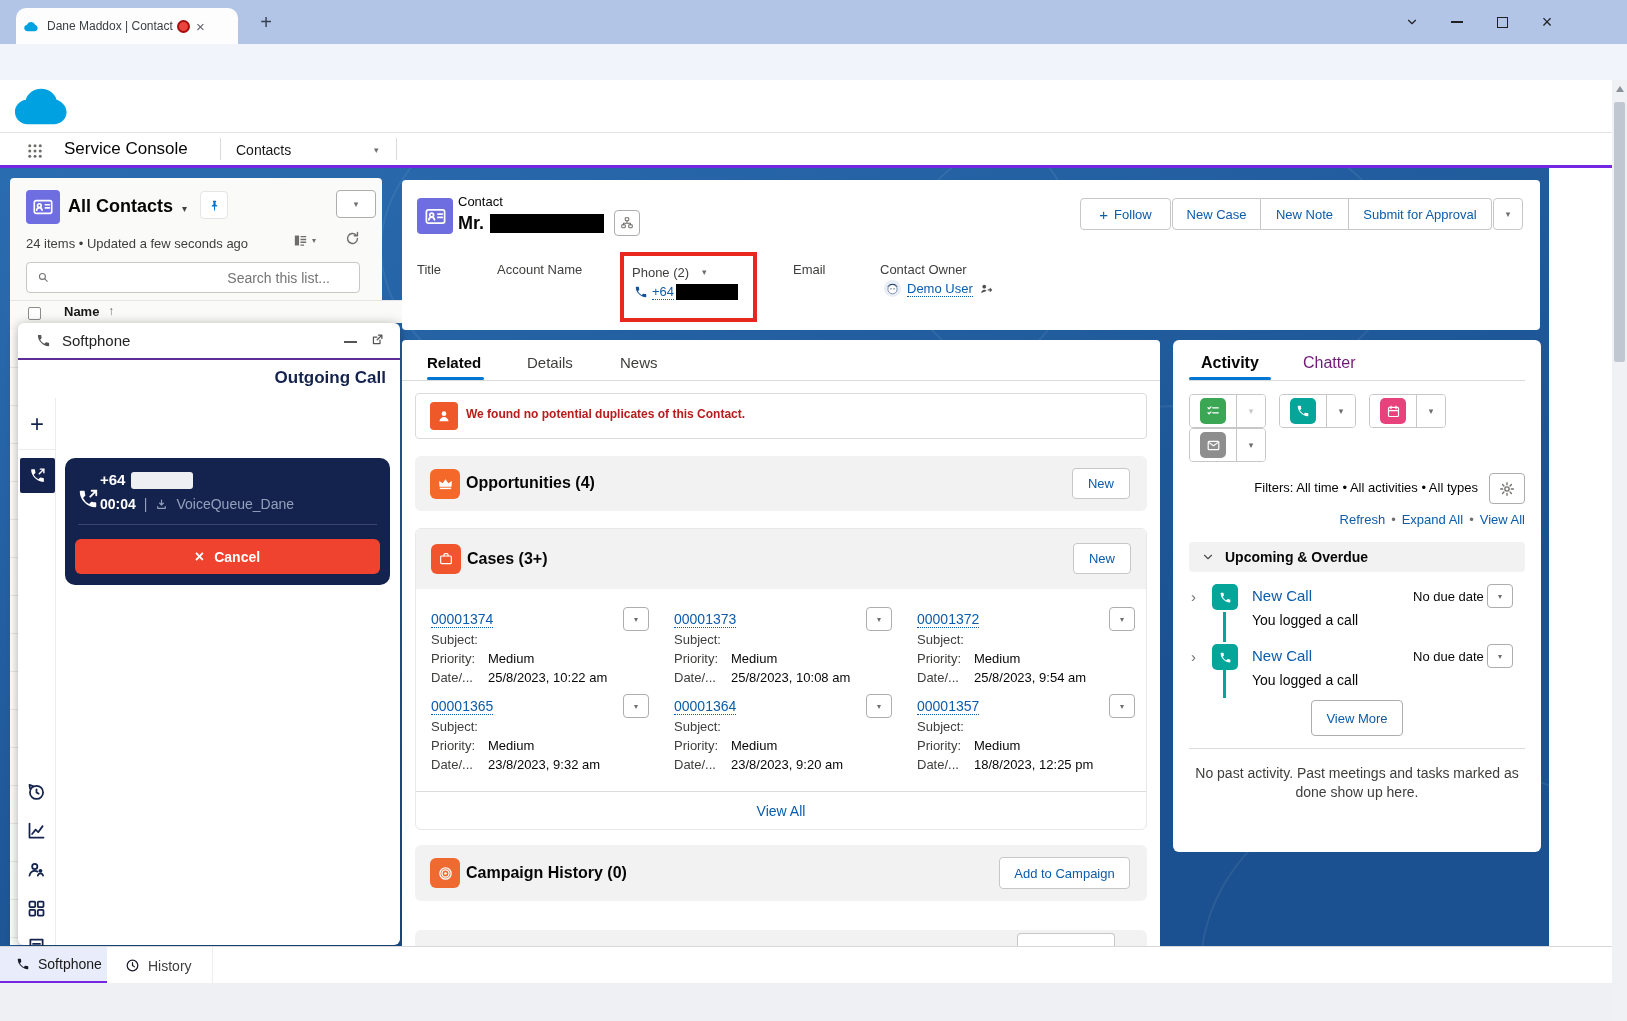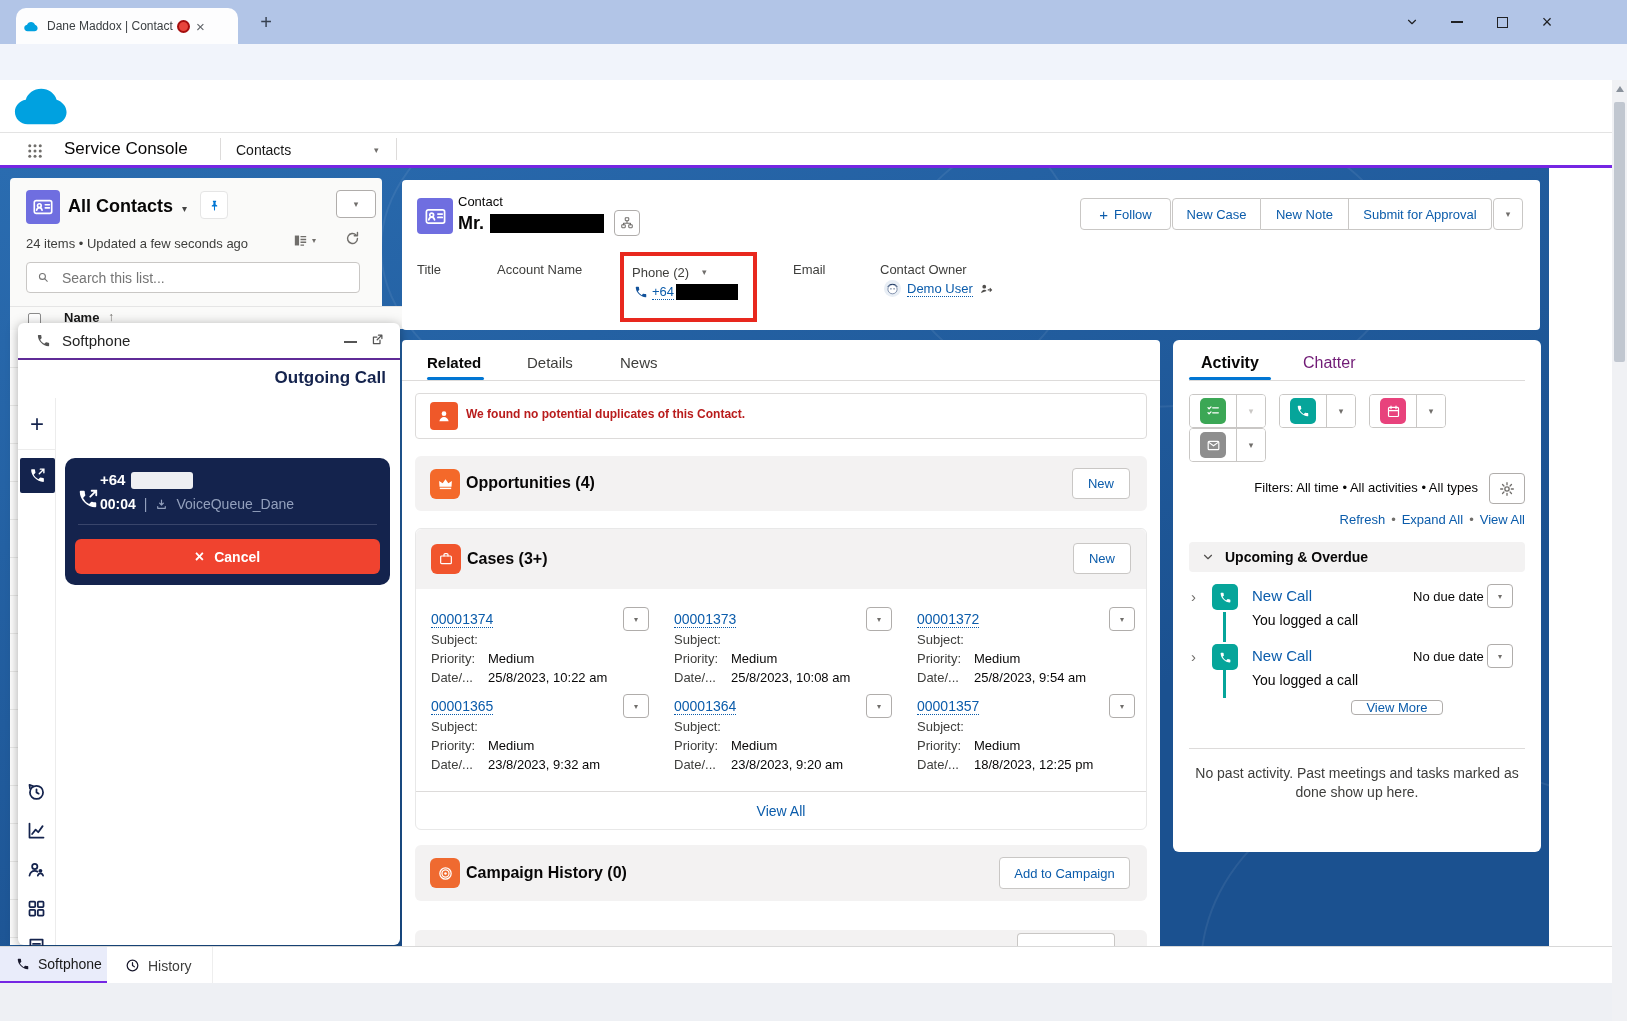--- a/index.html
+++ b/index.html
@@ -55,22 +55,22 @@
   #console-bg { left:0; top:168px; width:1549px; height:778px; background:linear-gradient(160deg,#2a6cb0 0%,#1b5190 70%); overflow:hidden; }
   .bg-swirl { border:2px solid rgba(255,255,255,.07); border-radius:50%; position:absolute; }
 
   
   #list-panel { left:10px; top:178px; width:372px; height:767px; background:#fafaf9; border-radius:4px 4px 0 0; }
   #list-title { left:58px; top:18px; font-size:18px; font-weight:bold; color:#080707; }
   #pin-btn { left:190px; top:13px; width:28px; height:28px; background:#fff; border:1px solid #e5e5e5; border-radius:4px; display:flex; align-items:center; justify-content:center; color:#0176d3; }
   .sf-btn { background:#fff; border:1px solid #b0adab; border-radius:4px; color:#706e6b; display:flex; align-items:center; justify-content:center; }
   #list-meta { left:16px; top:58px; font-size:13px; color:#3e3e3c; }
   #list-search { left:16px; top:84px; width:334px; height:31px; border:1px solid #c9c7c5; border-radius:4px; background:#fff; display:flex; align-items:center; padding:0 10px; color:#747474; }
-  #list-search input { border:0; outline:0; font-size:14px; width:280px; margin-left:12px; color:#444; background:transparent; font-family:"Liberation Sans",sans-serif; }
-  #name-header { left:0; top:128px; width:436px; height:23px; border-top:1px solid #e5e5e5; background:#fafaf9; }
+  #list-search input { border:0; outline:0; font-size:14px; width:280px; margin-left:0; color:#444; background:transparent; font-family:"Liberation Sans",sans-serif;text-align:right; }
+  #name-header { left:0; top:122px; width:436px; height:23px; border-top:1px solid #e5e5e5; background:#fafaf9; }
   #row-strip { left:0; top:152px; width:372px; height:615px; background:repeating-linear-gradient(#fff 0 37px, #ececeb 37px 38px); }
 
   
   #softphone { left:18px; top:323px; width:382px; height:622px; background:#fff; border-radius:6px; box-shadow:0 2px 12px rgba(0,0,0,.35); }
   #sp-header { left:0; top:0; width:382px; height:37px; border-bottom:2px solid #5f2b97; }
   #sp-title { left:44px; top:9px; font-size:15px; color:#222; }
   #sp-min { left:326px; top:18px; width:13px; height:2px; background:#555; }
   #sp-heading { right:14px; top:45px; font-size:17px; font-weight:bold; color:#14234d; }
   #sp-rail { left:0; top:75px; width:38px; height:547px; border-right:1px solid #ececec; }
   #sp-plus-cell { left:0; top:0; width:38px; height:52px; border-bottom:1px solid #ececec; display:flex; align-items:center; justify-content:center; font-size:24px; font-weight:300; color:#14234d; }
@@ -132,21 +132,21 @@
   #filters-line { right:63px; top:140px; font-size:13px; color:#080707; }
   #gear-btn { left:316px; top:133px; width:36px; height:31px; }
   #act-links { right:16px; top:172px; font-size:13px; display:flex; gap:6px; }
   #section-header { left:16px; top:202px; width:336px; height:30px; background:#f3f2f2; border-radius:4px; display:flex; align-items:center; color:#080707; }
   .tl-item-title { font-size:15px; }
   .tl-desc { font-size:14px; color:#080707; }
   .tl-due { font-size:13px; color:#080707; }
   .tl-line { position:absolute; left:50px; width:3px; background:#06a59a; }
   .tl-icon { position:absolute; left:39px; width:26px; height:26px; background:#06a59a; border-radius:5px; display:flex; align-items:center; justify-content:center; color:#fff; }
   .chev-r { position:absolute; left:18px; color:#706e6b; font-size:15px; }
-  #view-more-btn { left:138px; top:360px; width:92px; height:15px; color:#0b5cab; font-size:13px;margin-left:40px; }
+  #view-more-btn { left:138px; top:360px; width:92px; height:36px; color:#0b5cab; font-size:13px; }
   #act-divider { left:16px; top:408px; width:336px; height:1px; background:#dddbda; }
   #act-empty { left:20px; top:424px; width:328px; text-align:center; font-size:14px; color:#3e3e3c; line-height:19px; }
 
   
   #utility-bar { left:0; top:946px; width:1627px; height:37px; background:#fff; border-top:1px solid #d8d8d8; }
   #util-softphone { left:0; top:0; width:107px; height:37px; background:#e9ecfa; border-bottom:3px solid #7526e3; display:flex; align-items:center; color:#181818; }
   #util-history { left:107px; top:0; width:106px; height:37px; background:#fff; border-right:1px solid #eee; display:flex; align-items:center; color:#3e3e3c; }
   #bottom-strip { left:0; top:983px; width:1627px; height:38px; background:#eef0f4; }
 
   

